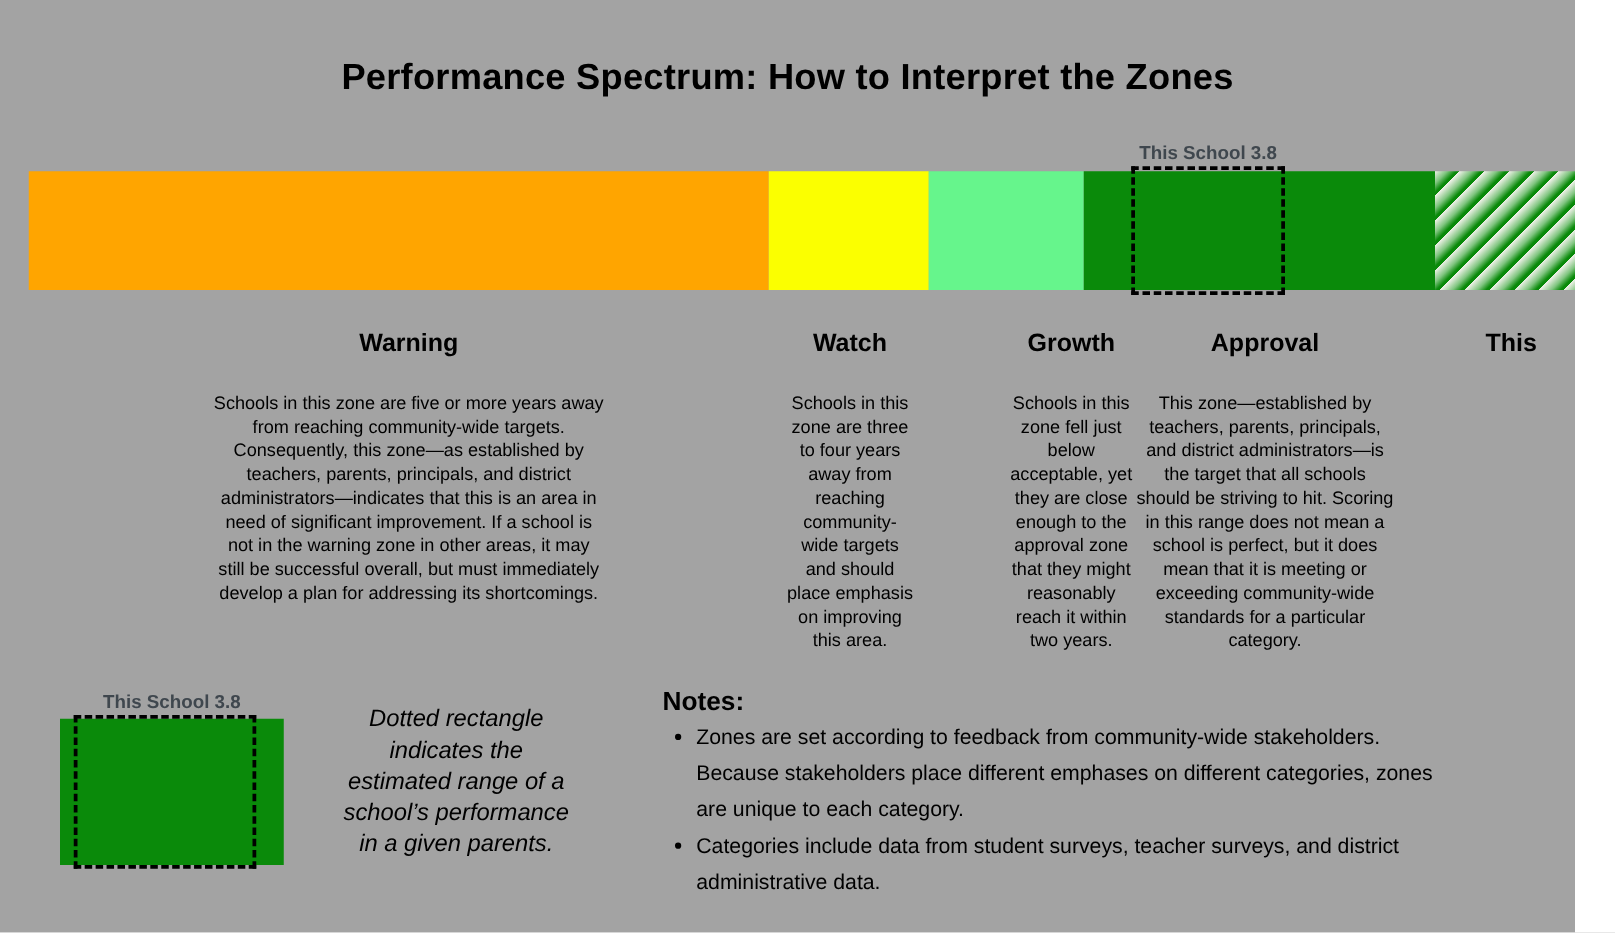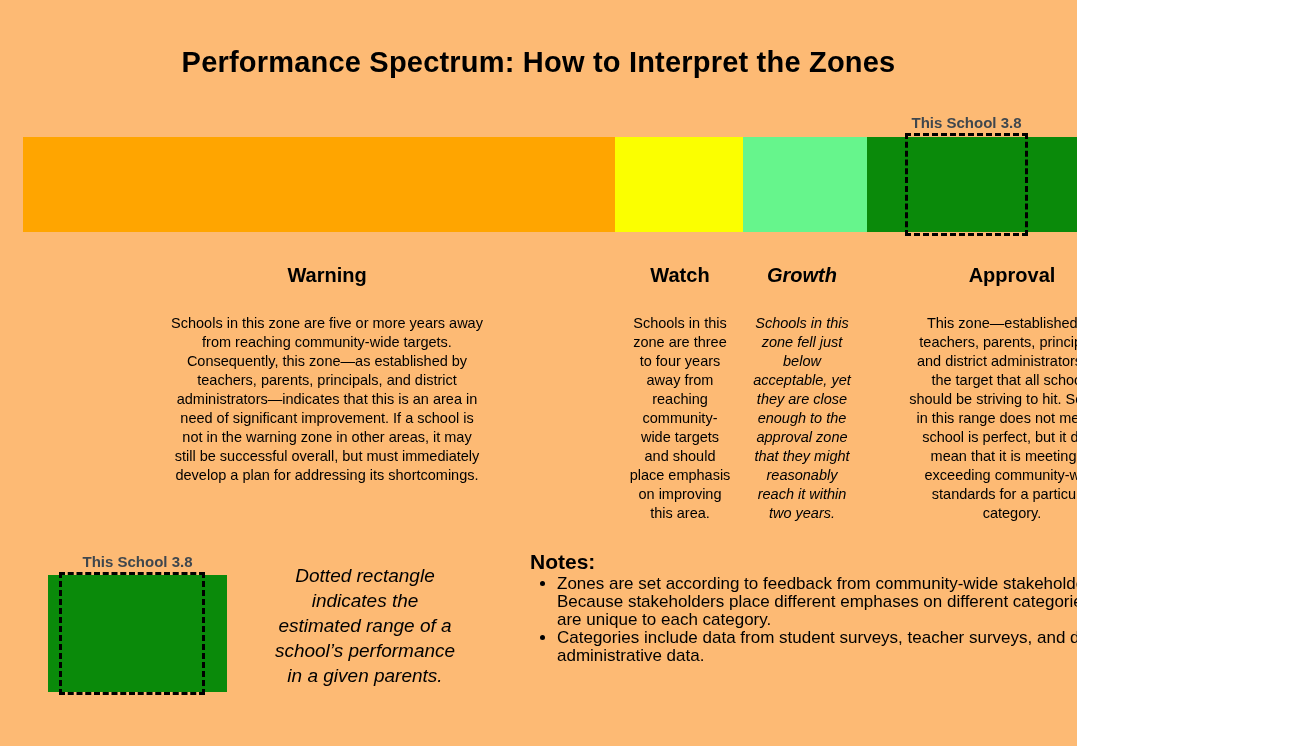--- a/index.html
+++ b/index.html
@@ -1,20 +1,20 @@
 <!DOCTYPE html>
 <html><head>
 <meta charset="utf-8">
 <style>
   html, body { margin: 0; padding: 0; background: #ffffff; }
   #canvas {
     position: relative;
-    width: 1077px;
+    width: 1260px;
     height: 746px;
-    background: #fdba74;
+    background: #a3a3a3;
     overflow: hidden;
     font-family: "Liberation Sans", sans-serif;
     color: #000000;
   }
   
   #page-title {
     position: absolute;
     top: 46px; left: 0;
     width: 100%;
     margin: 0;
@@ -61,21 +61,21 @@
   .col { position: absolute; top: 0; text-align: center; }
   .col h2 { margin: 12px 0 27px 0; font-size: 20px; font-weight: bold; line-height: 23px; }
   .col p {
     margin: 0;
     font-size: 14.5px;
     line-height: 19px;
     white-space: pre-line;
   }
   .col-0 { left: 109px;  width: 390px; }
   .col-1 { left: 590px;  width: 134px; }
-  .col-2 { left: 719px;  width: 120px; font-style: italic; }
+  .col-2 { left: 774px;  width: 120px; }
   .col-3 { left: 859px;  width: 260px; }
   .col-4 { left: 1131px; width: 110px; }
   
   .legend-box {
     position: absolute;
     left: 48px; top: 575px;
     width: 179px; height: 117px;
   }
   .legend-dashed {
     position: absolute;
@@ -98,21 +98,21 @@
   .notes {
     position: absolute;
     left: 530px; top: 551px;
     width: 700px;
   }
   .notes h3 { margin: 0; font-size: 21px; font-weight: bold; line-height: 21px; }
   .notes ul {
     margin: 3px 0 0 0;
     padding-left: 27px;
     font-size: 17px;
-    line-height: 18px;
+    line-height: 29px;
   }
   .notes li { white-space: pre-line; margin: 0; }
 </style>
 </head>
 <body>
 
 <div id="canvas">
 
   <h1 id="page-title">Performance Spectrum: How to Interpret the Zones</h1>
 

